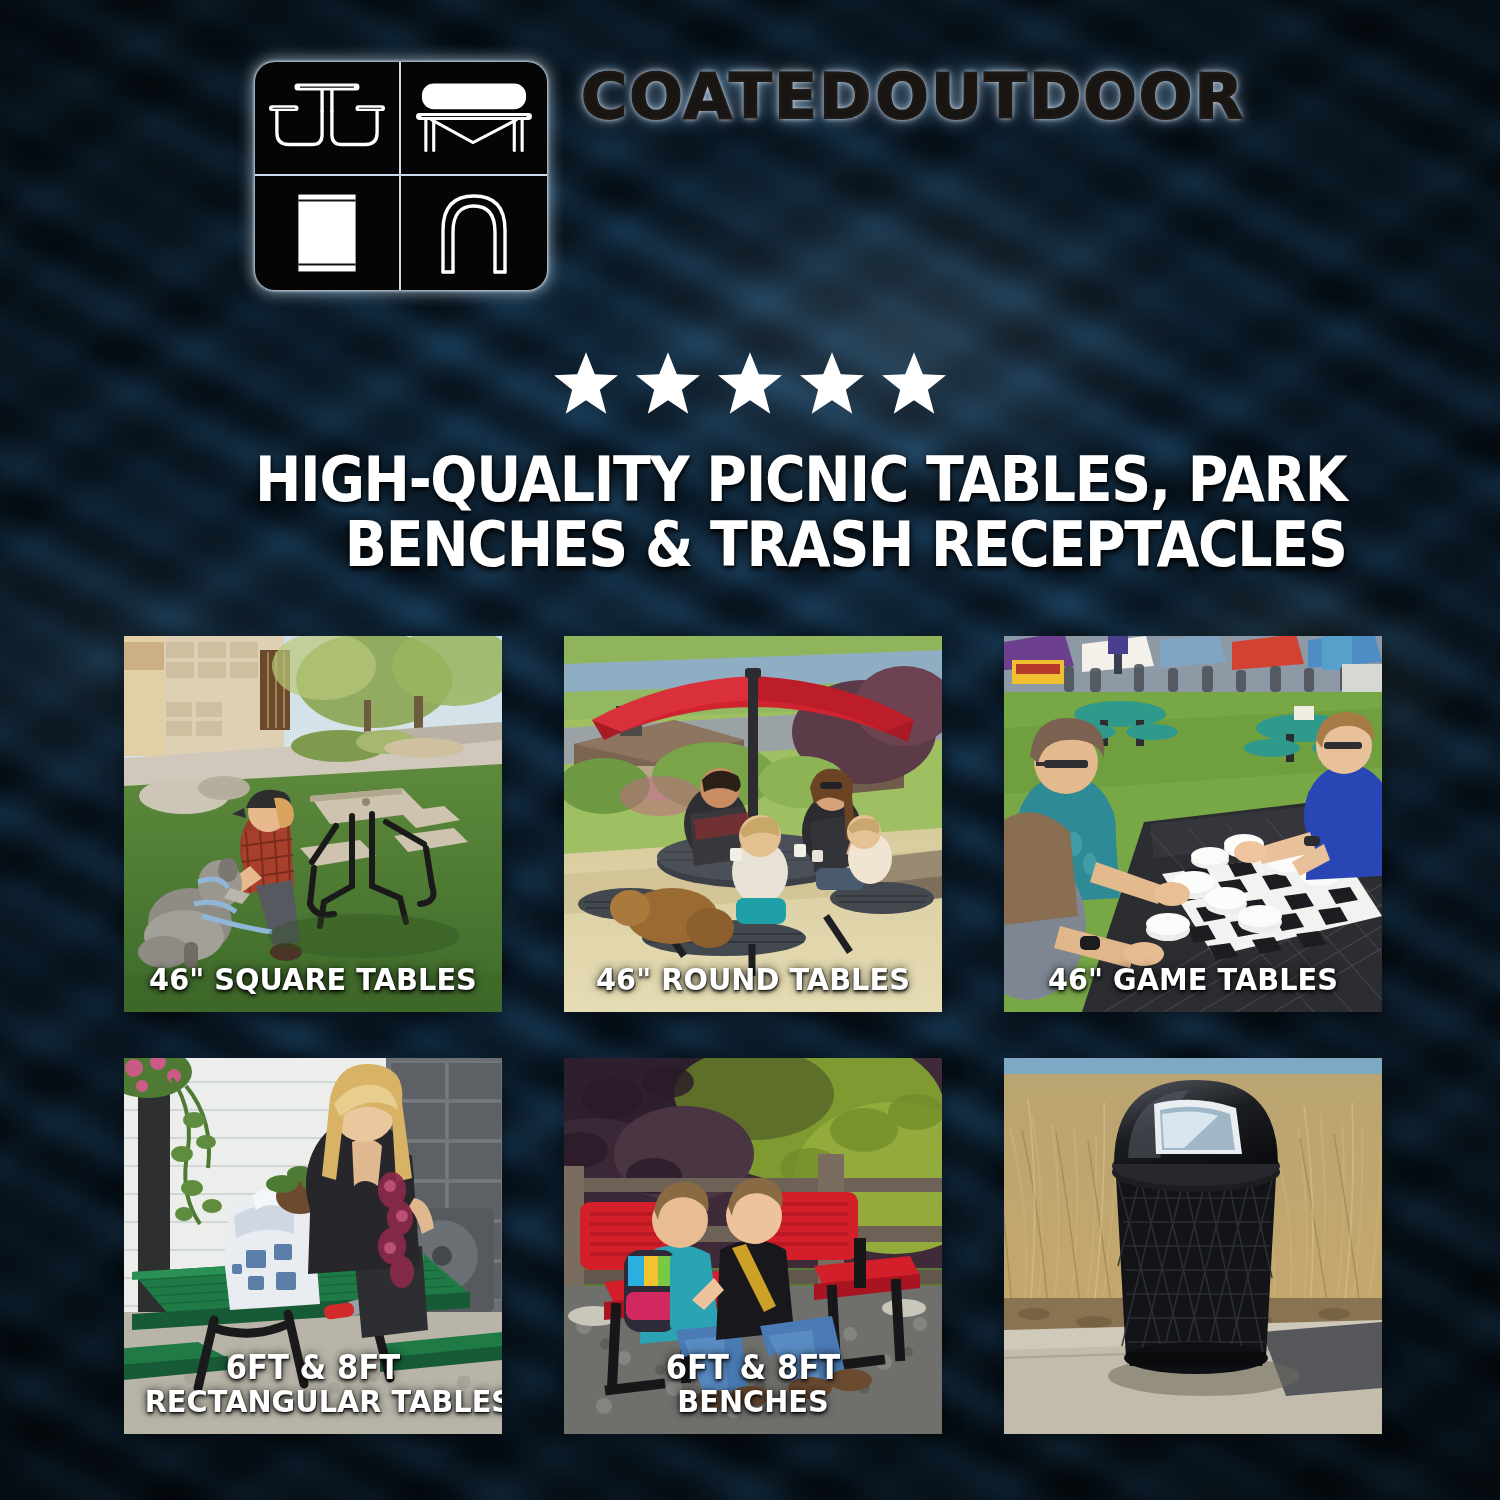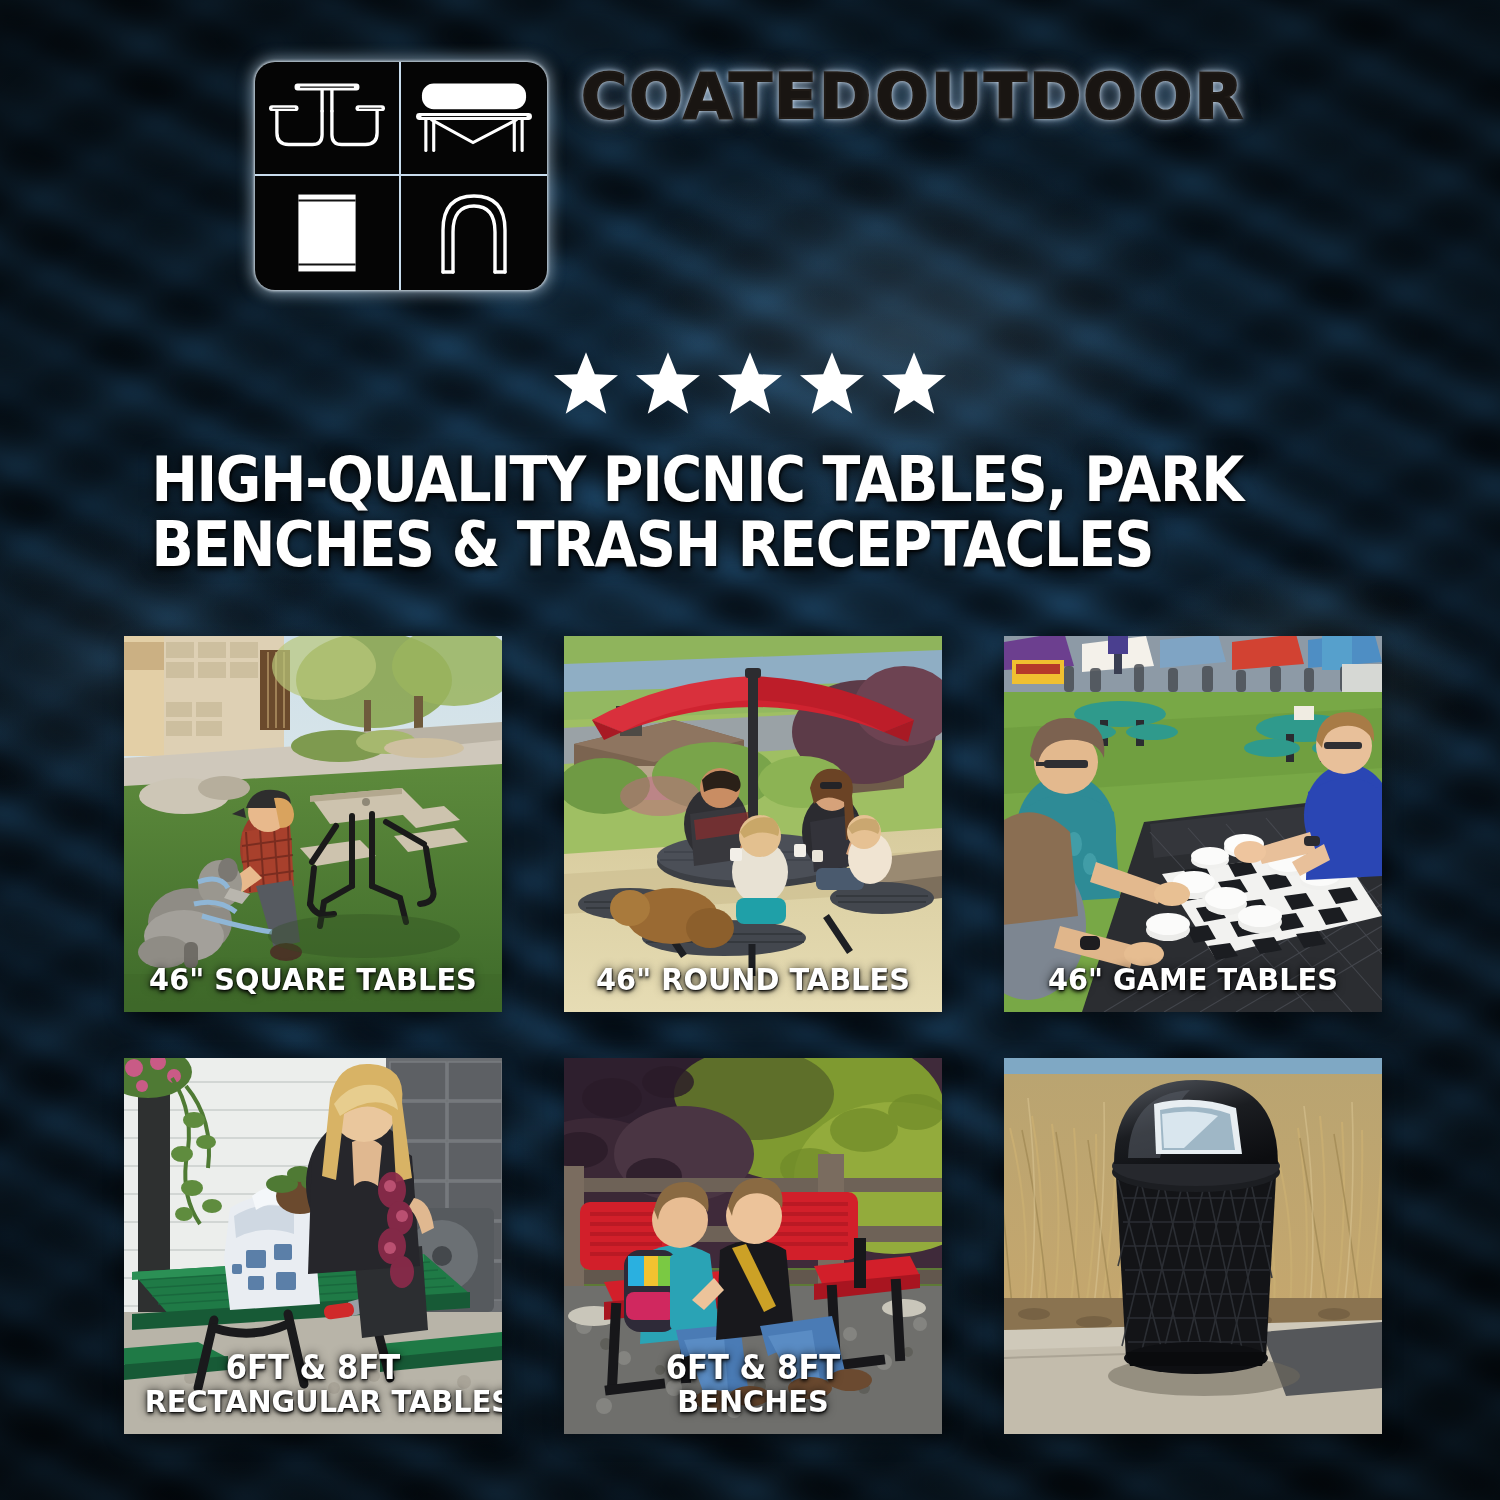--- a/index.html
+++ b/index.html
@@ -132,21 +132,21 @@
   .star {
     width: 64px; height: 62px;
     display: block;
   }
   .star svg { width: 100%; height: 100%; display: block; }
 
   
   .headline {
     position: absolute;
     top: 448px; left: 70px; right: 72px;
-    text-align: left;
+    text-align: right;
   }
   .headline .hl {
     display: block;
     font-family: "DejaVu Sans", sans-serif;
     font-weight: bold;
     font-size: 63px;
     line-height: 1.03;
     letter-spacing: -1.5px;
     color: #ffffff;
     transform: scaleX(0.88);

